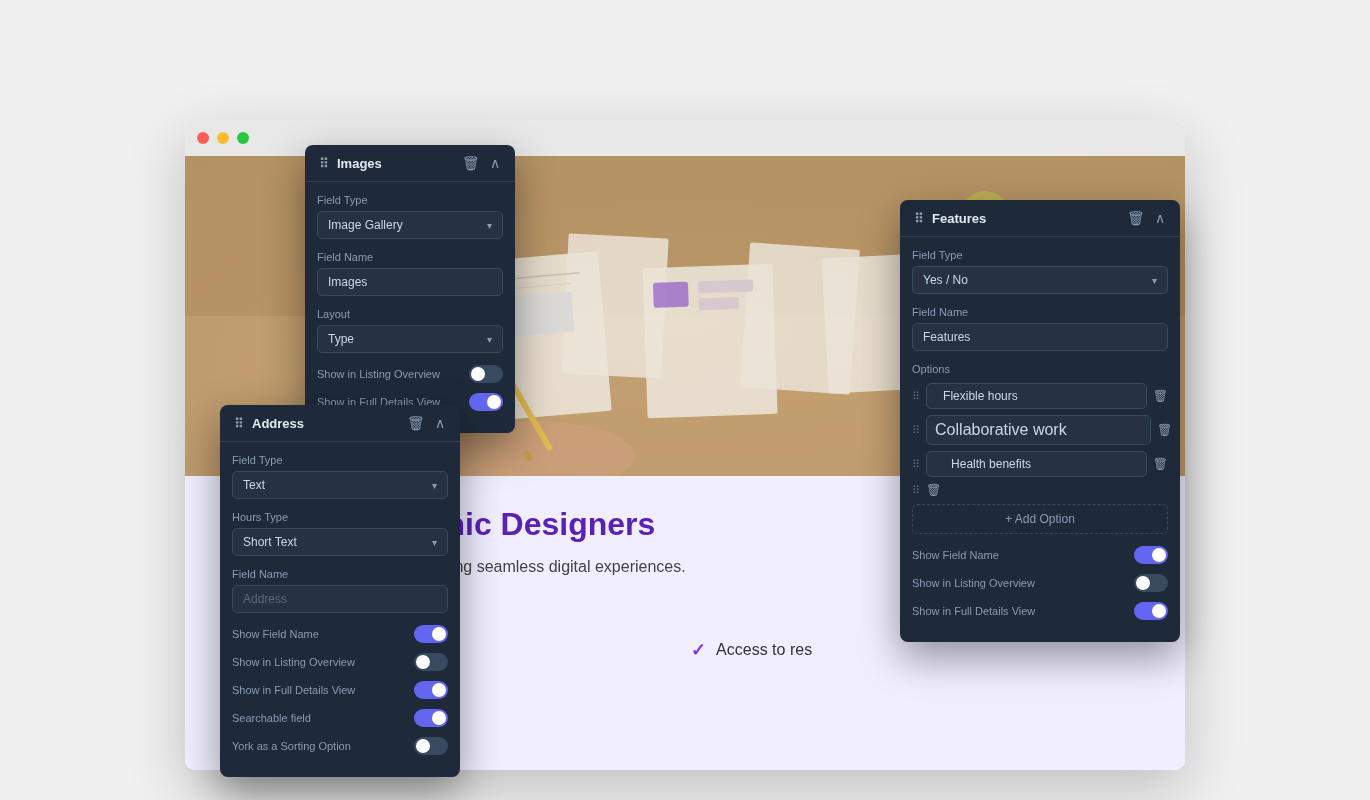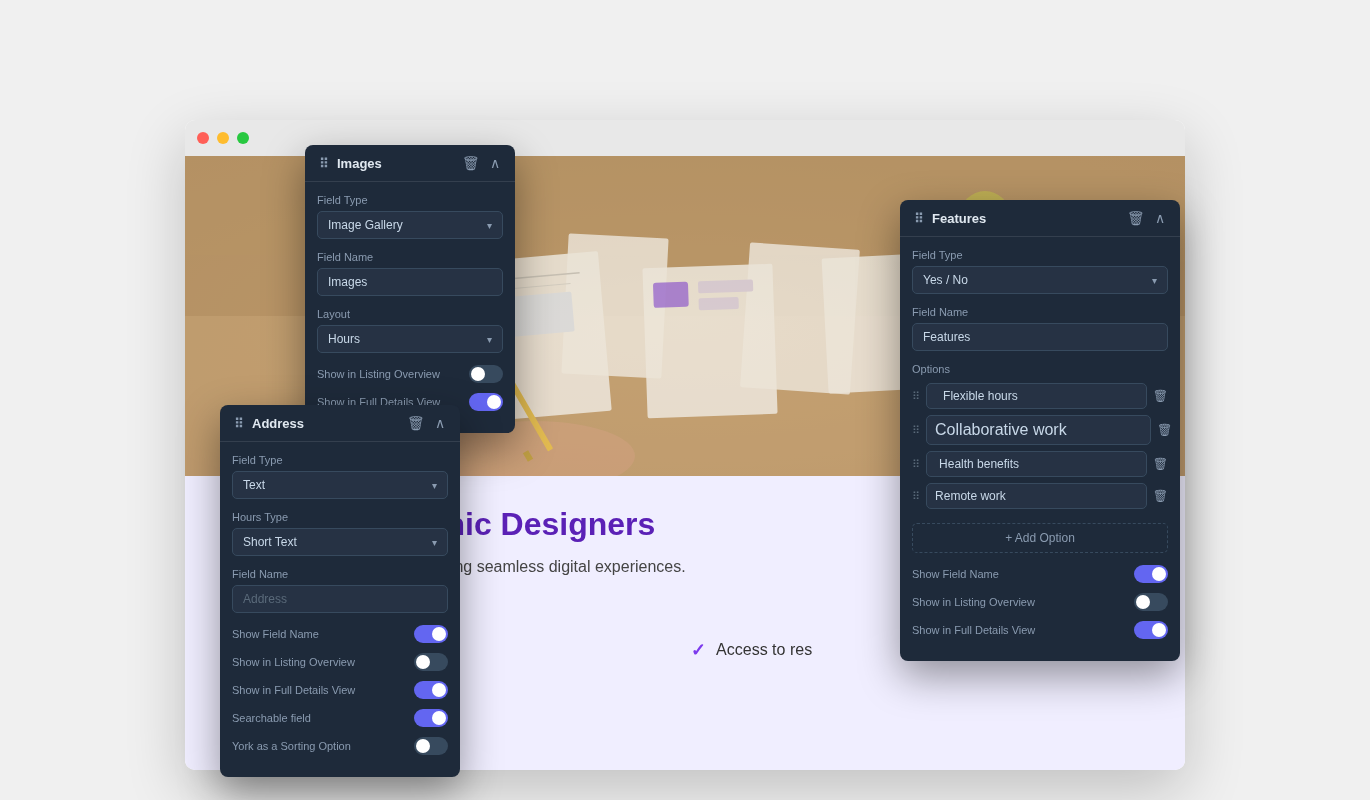--- a/index.html
+++ b/index.html
@@ -285,21 +285,21 @@
     
     .features-panel {
       top: 200px;
       right: 190px;
       width: 280px;
       z-index: 10;
     }
 
     
     .options-section {
-      margin-bottom: 14px;
+      margin-bottom: 7px;
     }
 
     .options-label {
       font-size: 11px;
       color: #8a9bb0;
       margin-bottom: 8px;
       display: block;
     }
 
     .option-item {
@@ -446,21 +446,21 @@
     </div>
     <div class="form-row">
       <label class="form-label">Field Name</label>
       <div class="form-input" style="display:flex;align-items:center;">
         <span>Images</span>
       </div>
     </div>
     <div class="form-row">
       <label class="form-label">Layout</label>
       <div class="form-select">
-        <span>Hours</span>
+        <span>Type</span>
         <span class="chevron-down">▾</span>
       </div>
     </div>
     <div class="toggle-row">
       <span class="toggle-label">Show in Listing Overview</span>
       <div class="toggle off"></div>
     </div>
     <div class="toggle-row">
       <span class="toggle-label">Show in Full Details View</span>
       <div class="toggle on"></div>
@@ -558,27 +558,26 @@
       </div>
 
       <div class="option-item">
         <span class="option-drag">⠿</span>
         <input class="option-input" type="text" style="background: rgb(38, 50, 68); border: 1px solid rgb(55, 74, 94); border-radius: 5px; color: rgb(200, 216, 232); padding: 5px 8px; font-size: 16px;" value="Collaborative work">
         <span class="option-delete">🗑</span>
       </div>
 
       <div class="option-item">
         <span class="option-drag">⠿</span>
-        <input class="option-input" type="text" style="background: rgb(38, 50, 68); border: 1px solid rgb(55, 74, 94); border-radius: 5px; color: rgb(200, 216, 232); padding: 5px 12px; font-size: 12px;" value="Health benefits">
+        <input class="option-input" type="text" style="background: rgb(38, 50, 68); border: 1px solid rgb(55, 74, 94); border-radius: 5px; color: rgb(200, 216, 232); padding: 5px 24px; font-size: 12px;" value="Health benefits">
         <span class="option-delete">🗑</span>
       </div>
 
       <div class="option-item">
         <span class="option-drag">⠿</span>
-        <input class="option-input" type="text" style="background: rgb(38, 50, 68); border: 1px solid rgb(55, 74, 94); border-radius: 5px; color: rgb(200, 216, 232); padding: 5px 8px; font-size: 12px;" value="Remote work">
         <span class="option-delete">🗑</span>
       </div>
     </div>
     <div class="add-option-btn">
       <span>+ Add Option</span>
     </div>
     <div class="toggle-row">
       <span class="toggle-label">Show Field Name</span>
       <div class="toggle on"></div>
     </div>

